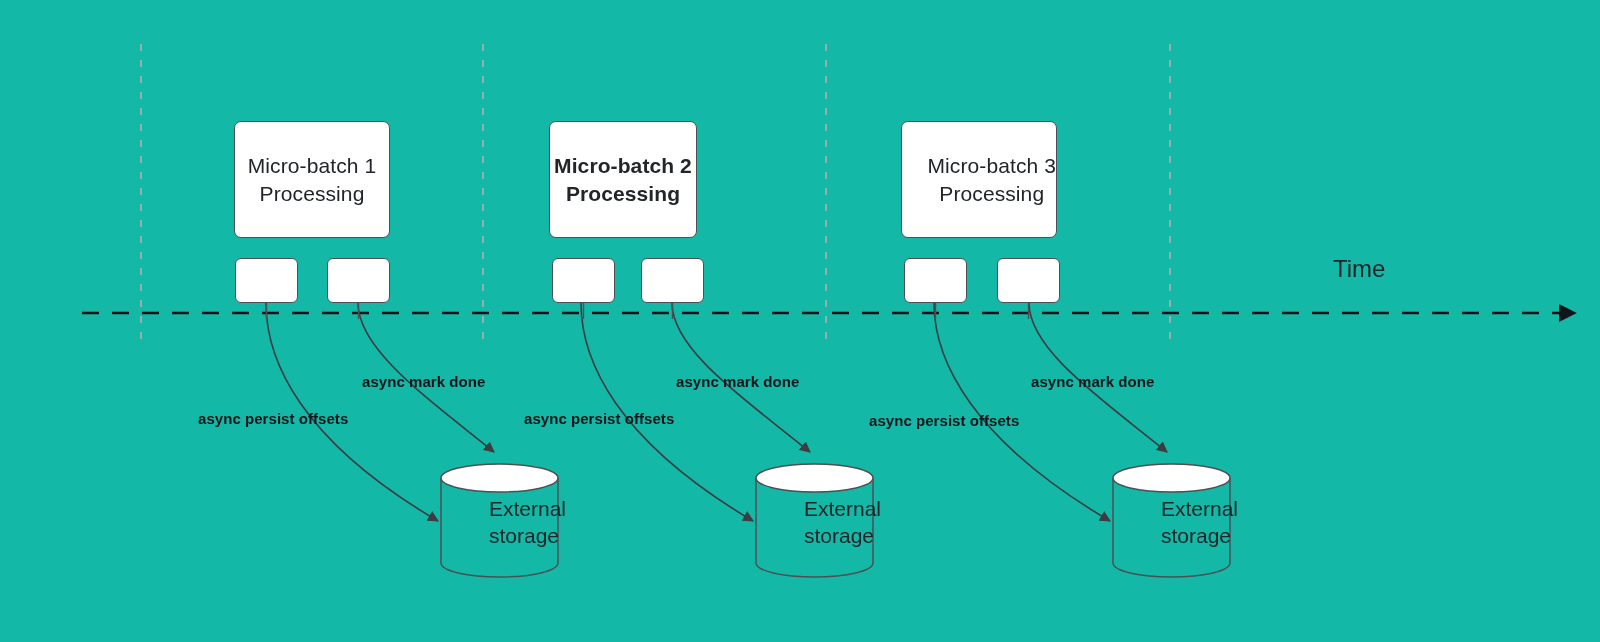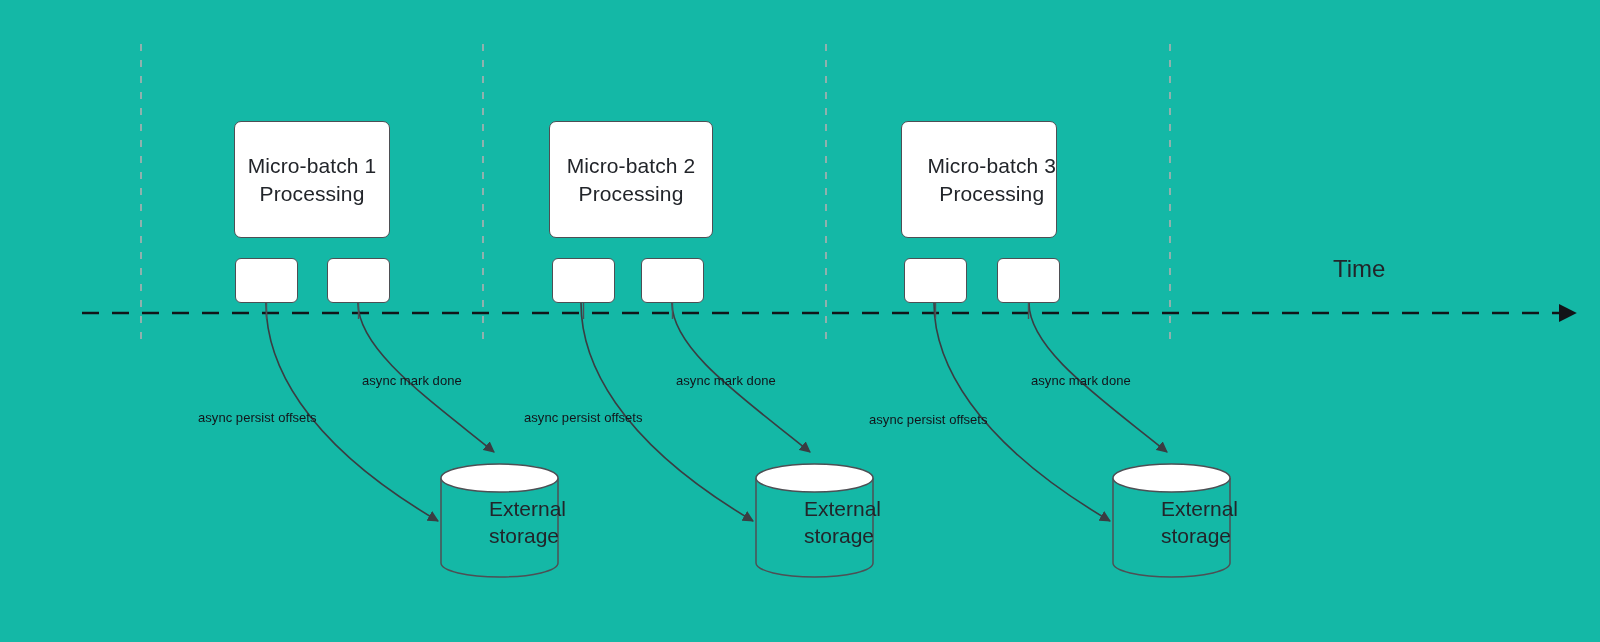--- a/index.html
+++ b/index.html
@@ -61,22 +61,22 @@
     transform: translateY(-46%);
     text-align: center;
     font-size: 21px;
     line-height: 1.32;
     color: #22252a;
     white-space: pre-line;
     padding-left: 48px;
   }
   .edge-label {
     position: absolute;
-    font-size: 13px;
-    font-weight: normal;
+    font-size: 15px;
+    font-weight: bold;
     color: #12151a;
     white-space: nowrap;
     letter-spacing: 0.05px;
   }
   .time-label {
     position: absolute;
     font-size: 24px;
     color: #22252a;
     white-space: nowrap;
   }
@@ -134,21 +134,21 @@
 Processing</span>
       </div>
       <div class="node tick-box" style="left: 235px; top: 258px; width: 63px; height: 45px;"></div>
       <div class="node tick-box" style="left: 327px; top: 258px; width: 63px; height: 45px;"></div>
       <div class="cyl" style="left: 441px; top: 464px; width: 117px; height: 113px;">
         <div class="label">External
 storage</div>
       </div>
       <div class="edge-label" style="left: 198px; top: 410px;">async persist offsets</div>
       <div class="edge-label" style="left: 362px; top: 373px;">async mark done</div>
-      <div class="node batch-box" style="left: 549px; top: 121px; width: 164px; height: 117px;">
+      <div class="node batch-box" style="left: 549px; top: 121px; width: 148px; height: 117px; font-weight: bold;">
         <span class="txt">Micro-batch 2
 Processing</span>
       </div>
       <div class="node tick-box" style="left: 552px; top: 258px; width: 63px; height: 45px;"></div>
       <div class="node tick-box" style="left: 641px; top: 258px; width: 63px; height: 45px;"></div>
       <div class="cyl" style="left: 756px; top: 464px; width: 117px; height: 113px;">
         <div class="label">External
 storage</div>
       </div>
       <div class="edge-label" style="left: 524px; top: 410px;">async persist offsets</div>

